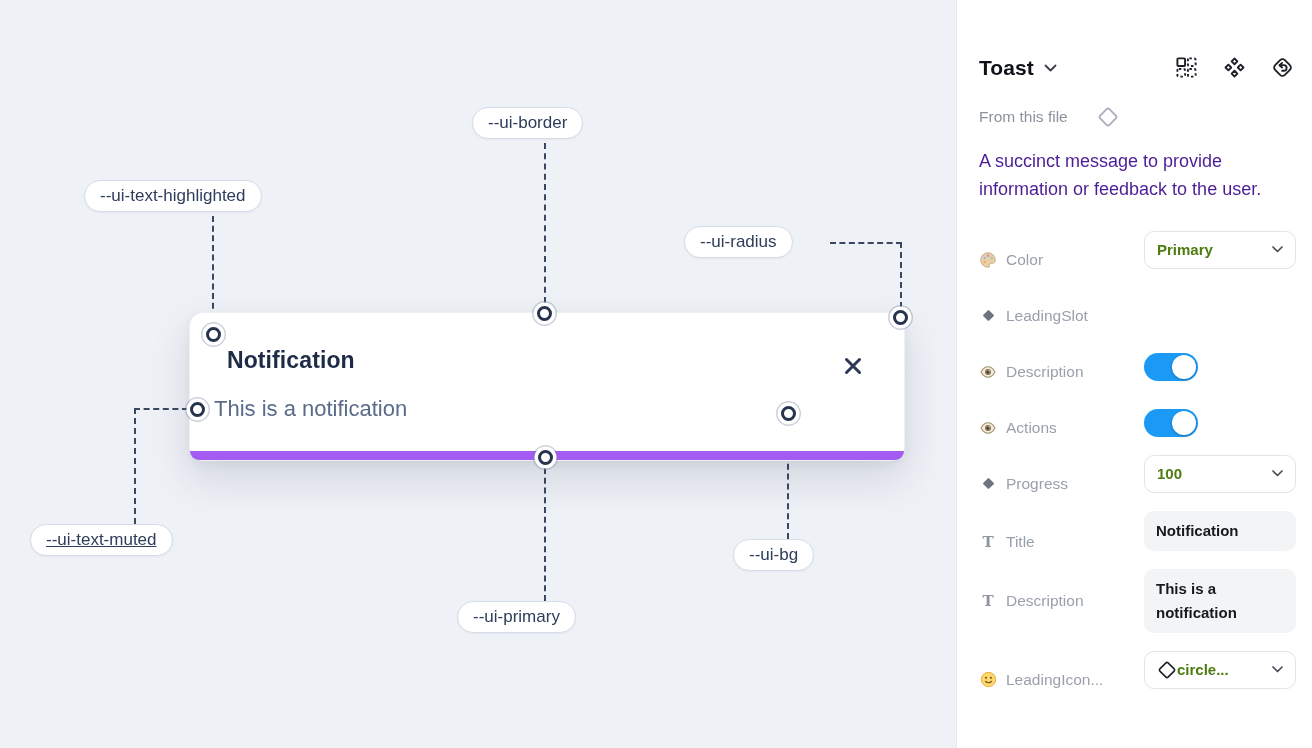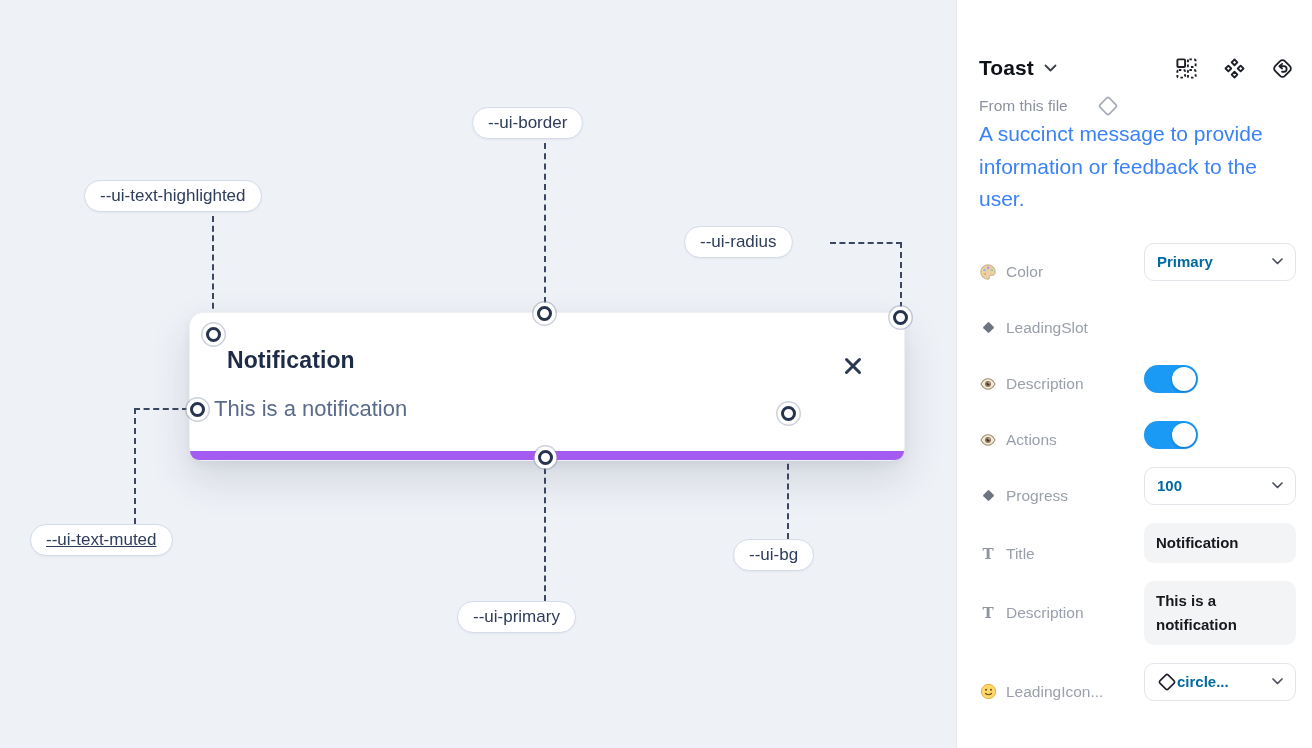--- a/index.html
+++ b/index.html
@@ -28,43 +28,43 @@
   .conn.elbow-tl { border-top:2px dashed #3a4761; border-left:2px dashed #3a4761; }
 
   .anchor { position:absolute; width:15px; height:15px; background:#ffffff;
     border:3px solid #27344e; border-radius:50%;
     box-shadow:0 0 0 3.5px #ffffff, 0 0 0 5px rgba(120,132,158,.38); }
 
   
   .panel { position:absolute; left:956px; top:0; width:356px; height:748px; background:#ffffff;
     border-left:1px solid #e6e8ed; padding:56px 16px 0 22px; }
 
-  .panel-header { display:flex; align-items:flex-end; justify-content:space-between; }
+  .panel-header { display:flex; align-items:flex-start; justify-content:space-between; }
   .panel-title-wrap { display:flex; align-items:center; gap:10px; }
   .panel-title { font-size:21px; font-weight:700; color:#0e1116; letter-spacing:.1px; }
   .header-icons { display:flex; align-items:center; gap:25px; margin-right:2px; }
   .hicon { width:23px; height:23px; display:block; cursor:pointer; }
 
-  .from-file { display:flex; align-items:center; gap:28px; margin-top:14px; }
+  .from-file { display:flex; align-items:center; gap:28px; margin-top:25px; }
   .from-file-text { font-size:15.5px; color:#8b929e; }
 
-  .panel-desc { width:326px; font-size:21px; line-height:1.55; color:#3b82f6; }
+  .panel-desc { margin-top:19px; width:326px; font-size:18px; line-height:1.55; color:#4c1d95; }
 
   .props { margin-top:27px; }
   .prop-row { display:flex; align-items:flex-end; justify-content:space-between; margin-bottom:18px; min-height:38px; }
   .prop-row.tall { align-items:center; }
   .prop-label { display:flex; align-items:center; gap:9px; font-size:15.5px; color:#999fab; min-width:0; }
   .prop-label .txt { white-space:nowrap; overflow:hidden; text-overflow:ellipsis; max-width:150px; }
   .picon { width:18px; height:18px; flex:0 0 18px; display:flex; align-items:center; justify-content:center; }
   .t-glyph { font-family:"DejaVu Serif","Liberation Serif",serif; font-size:15px; font-weight:700; color:#8e95a0; }
 
   .control { width:152px; flex:0 0 152px; }
   .select { display:flex; align-items:center; justify-content:space-between; gap:6px;
     height:38px; padding:0 12px; background:#fff; border:1px solid #e2e4e9; border-radius:10px;
-    font-size:15px; font-weight:700; color:#0369a1; cursor:pointer; }
+    font-size:15px; font-weight:700; color:#4d7c0f; cursor:pointer; }
   .select .val { white-space:nowrap; overflow:hidden; text-overflow:ellipsis; }
   .select .with-icon { display:flex; align-items:center; min-width:0; }
   .textfield { background:#f3f4f6; border-radius:10px; padding:8px 12px; font-size:15px; font-weight:700; color:#17191d; line-height:1.6; cursor:text; }
   .toggle { width:54px; height:28px; border-radius:14px; position:relative; cursor:pointer; }
   .toggle .knob { position:absolute; top:2px; right:2px; width:24px; height:24px; border-radius:50%;
     background:#fff; box-shadow:0 1px 3px rgba(0,0,0,.25); }
 </style>
 </head>
 <body>
 

